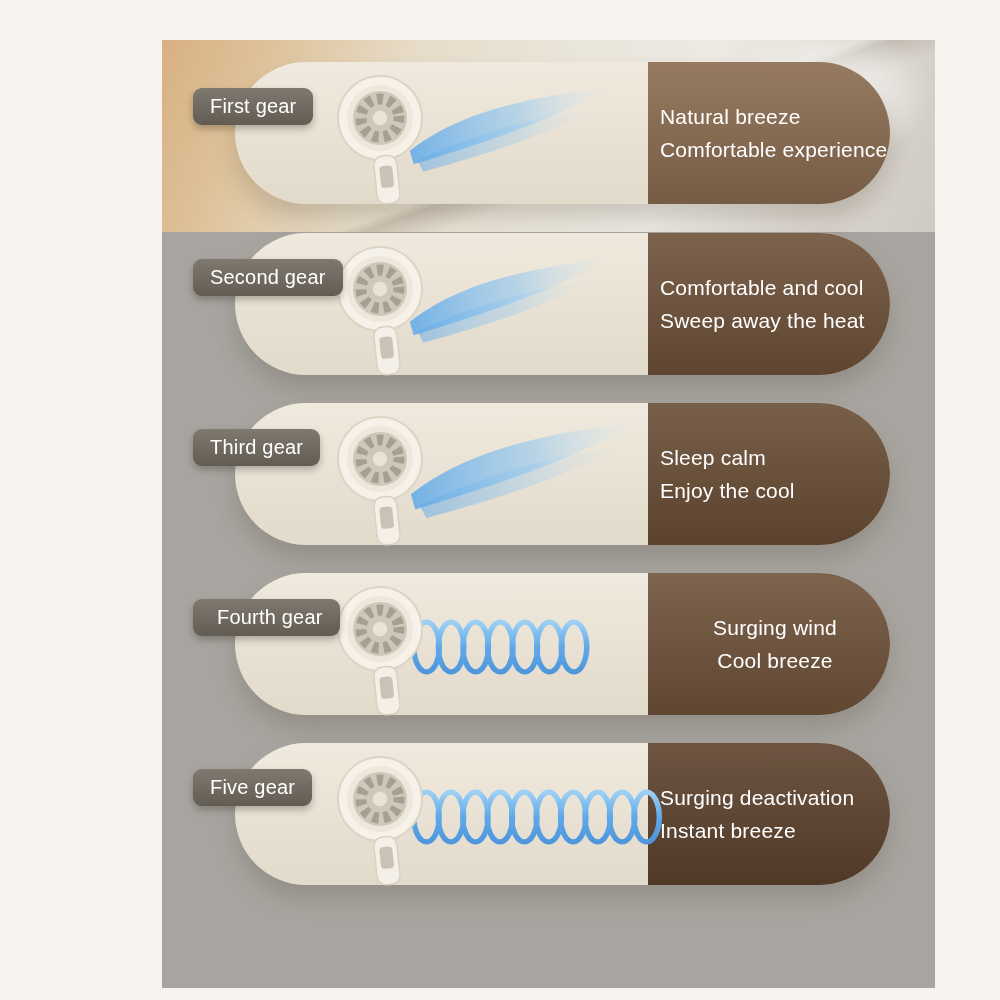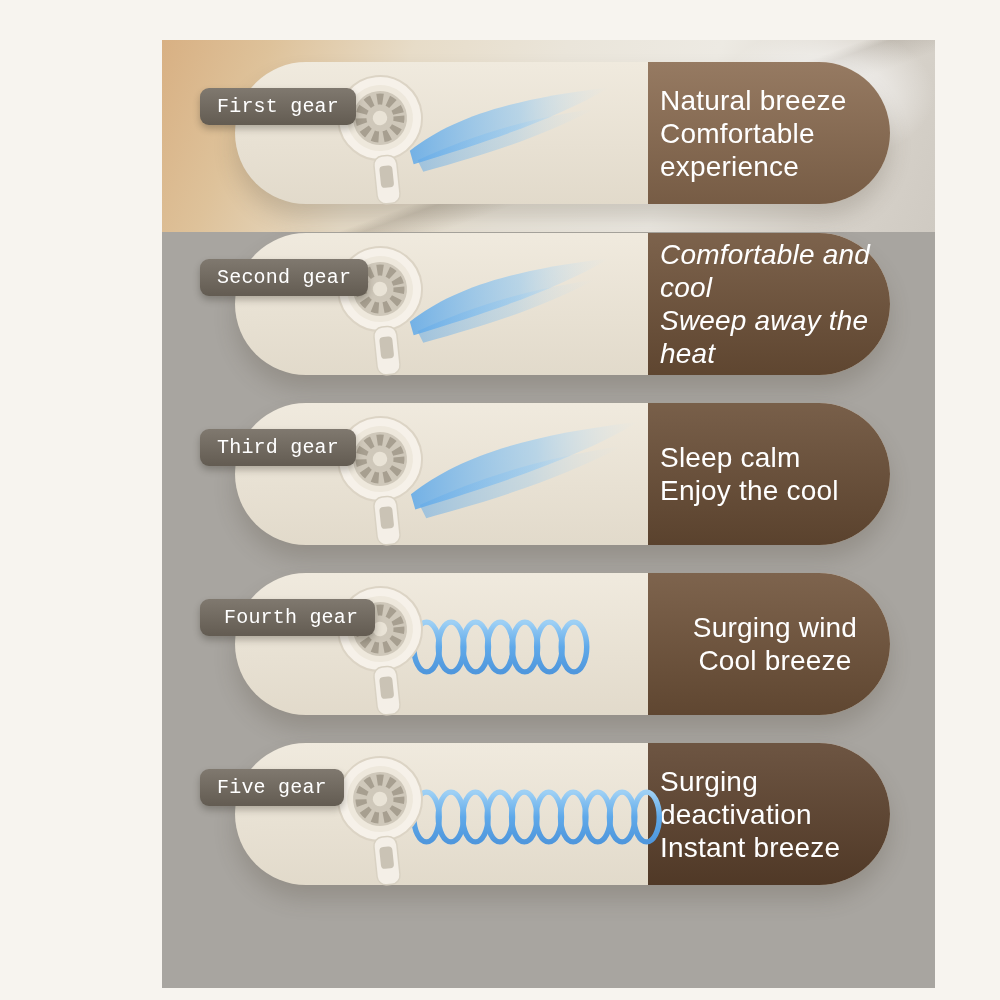--- a/index.html
+++ b/index.html
@@ -25,26 +25,26 @@
   .capsule { position:absolute; left:235px; top:0; width:655px; height:142px;
     border-radius:80px;
     background-image:linear-gradient(180deg, rgba(255,255,255,.25), rgba(0,0,0,.04));
     box-shadow:0 14px 22px rgba(70,60,45,.20); }
 
   .panel { position:absolute; left:413px; top:0; bottom:0; right:0;
     border-radius:0 80px 80px 0;
     background-image:linear-gradient(180deg, rgba(255,255,255,.10), rgba(0,0,0,.14));
     display:flex; flex-direction:column; justify-content:center;
     padding-left:12px; color:#fff; }
-  .panel .line { font-size:28px; line-height:33px; letter-spacing:.2px; }
-
-  .badge { position:absolute; left:200px; top:26px; padding:7px 17px;
+  .panel .line { font-size:21px; line-height:33px; letter-spacing:.2px; }
+
+  .badge { position:absolute; left:193px; top:26px; padding:7px 17px;
     border-radius:9px; color:#fff; font-size:20px; letter-spacing:.2px;
     background-image:linear-gradient(180deg, rgba(255,255,255,.12), rgba(0,0,0,.10));
-    box-shadow:0 4px 7px rgba(40,35,28,.30); white-space:nowrap;font-family:Liberation Mono, monospace; }
+    box-shadow:0 4px 7px rgba(40,35,28,.30); white-space:nowrap; }
 
   .fan { position:absolute; left:336px; top:12px; width:92px; height:132px; }
 
   .breeze { position:absolute; left:402px; top:14px; width:215px; height:115px; }
   .breeze.strong { transform:scale(1.14); transform-origin:0 50%; opacity:1; }
 
   .coil { position:absolute; left:412px; top:42px; height:64px; }
   .coil.c4 { width:182px; }
   .coil.c5 { width:250px; }
 </style>
@@ -98,21 +98,21 @@
       </svg>
     <svg class="fan" viewBox="0 0 92 132">
         <use href="#fan-def"></use>
       </svg>
     <div class="badge" style="background-color: rgb(110, 102, 91);">
       <span>First gear</span>
     </div>
   </div>
 
   <div class="row r2">
-    <div class="capsule" style="background-color: rgb(235, 227, 211); font-style: italic;">
+    <div class="capsule" style="background-color: rgb(235, 227, 211);">
       <div class="panel" style="background-color: rgb(110, 81, 56);">
         <div class="line">Comfortable and cool</div>
         <div class="line">Sweep away the heat</div>
       </div>
     </div>
     <svg class="breeze" viewBox="0 0 220 120">
         <use href="#breeze-def"></use>
       </svg>
     <svg class="fan" viewBox="0 0 92 132">
         <use href="#fan-def"></use>

